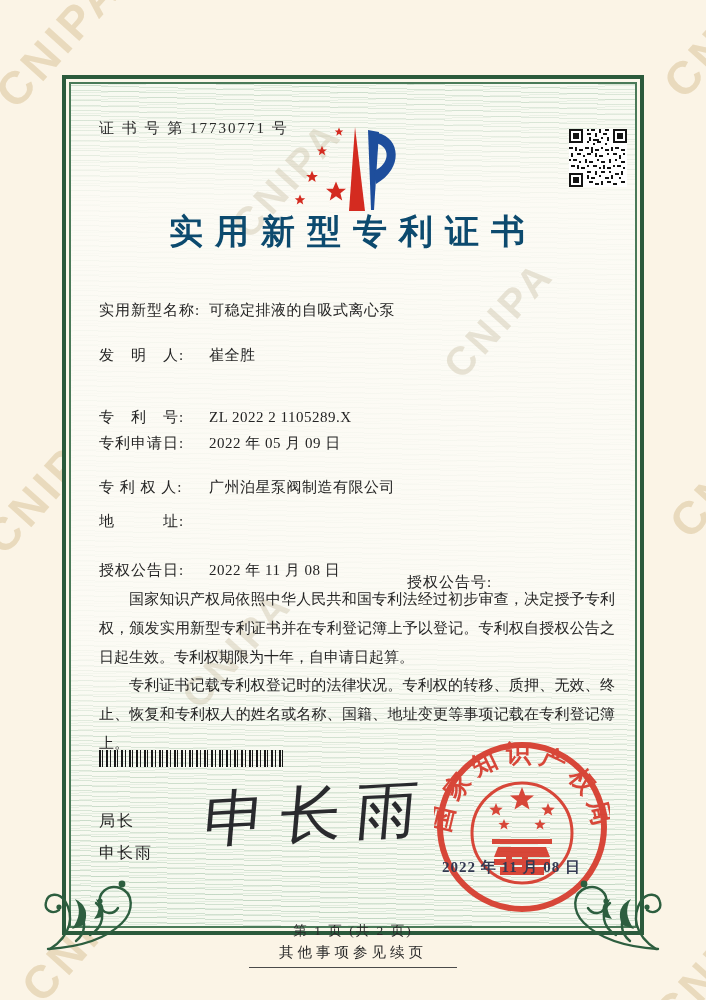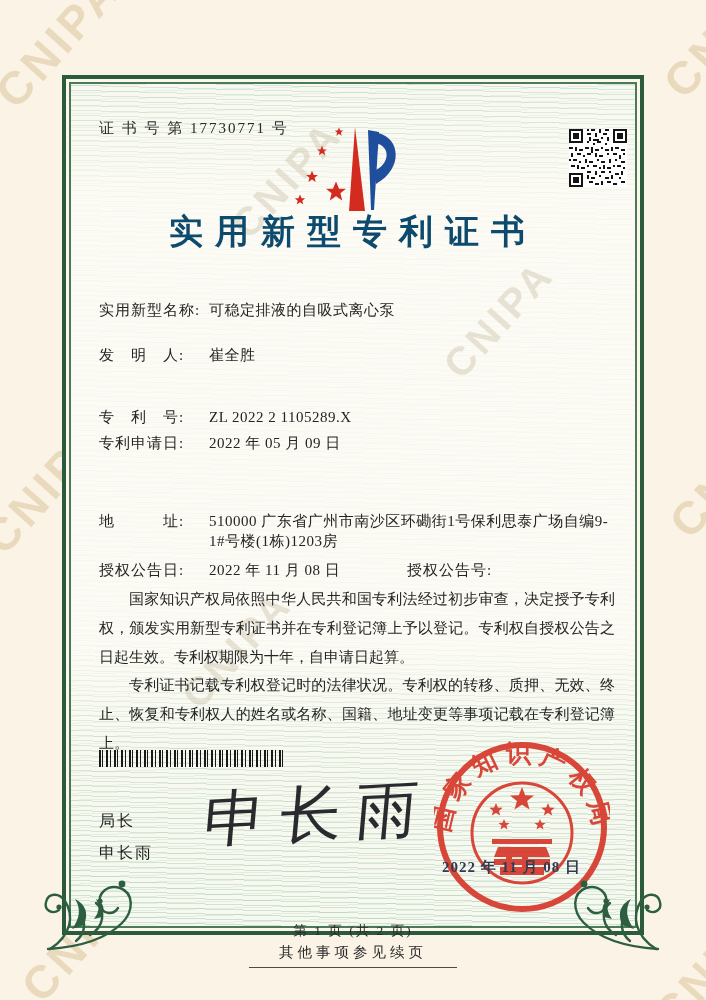--- a/index.html
+++ b/index.html
@@ -32,21 +32,21 @@
   .title{position:absolute;left:0;top:130px;width:100%;text-align:center;
          font-size:34px;font-weight:bold;letter-spacing:12px;color:#0c4a6e;}
 
   
   .field{position:absolute;left:33px;width:515px;display:flex;font-size:15px;color:#242424;line-height:1.35;}
   .field .lbl{width:110px;flex:0 0 110px;white-space:pre;letter-spacing:1px;}
   .field .val{flex:1;letter-spacing:.5px;}
   .f1{top:221px;} .f2{top:266px;} .f3{top:328px;} .f4{top:354px;} .f5{top:398px;}
   .f6{top:432px;} .f6 .val{max-width:408px;}
   .f7{top:481px;}
-  .f7 .pair2{position:absolute;left:308px;top:0;display:flex;flex-direction:column;}
+  .f7 .pair2{position:absolute;left:308px;top:12px;display:flex;flex-direction:column;}
   .f7 .pair2 .lbl{width:96px;flex:0 0 96px;}
 
   
   .body-text{position:absolute;left:33px;top:506px;width:516px;font-size:15px;color:#242424;
              line-height:1.92;text-align:justify;}
   .body-text p{margin:0;text-indent:2em;}
 
   
   .barcode{position:absolute;left:33px;top:671px;width:186px;height:17px;
      background:repeating-linear-gradient(90deg,#181818 0 2px,transparent 2px 3px,#181818 3px 4px,transparent 4px 7px,#181818 7px 9px,transparent 9px 11px,#181818 11px 12px,transparent 12px 15px);}
@@ -143,23 +143,26 @@
         <span class="val">可稳定排液的自吸式离心泵</span>
       </div>
       <div class="field f3">
         <span class="lbl">专　利　号:</span>
         <span class="val">ZL 2022 2 1105289.X</span>
       </div>
       <div class="field f4">
         <span class="lbl">专利申请日:</span>
         <span class="val">2022 年 05 月 09 日</span>
       </div>
+      <div class="field f5">
+        <span class="lbl">专 利 权 人:</span>
+        <span class="val">广州泊星泵阀制造有限公司</span>
+      </div>
       <div class="field f6">
         <span class="lbl">地　　　址:</span>
-        <span class="val">510000 广东省广州市南沙区环磡街1号保利思泰广场自编9-1#号楼(1栋)1203房</span>
       </div>
       <div class="field f7">
         <span class="lbl">授权公告日:</span>
         <span class="val">2022 年 11 月 08 日</span>
         <span class="pair2">
           <span class="lbl">授权公告号:</span>
         </span>
       </div>
 
       <div class="body-text">

